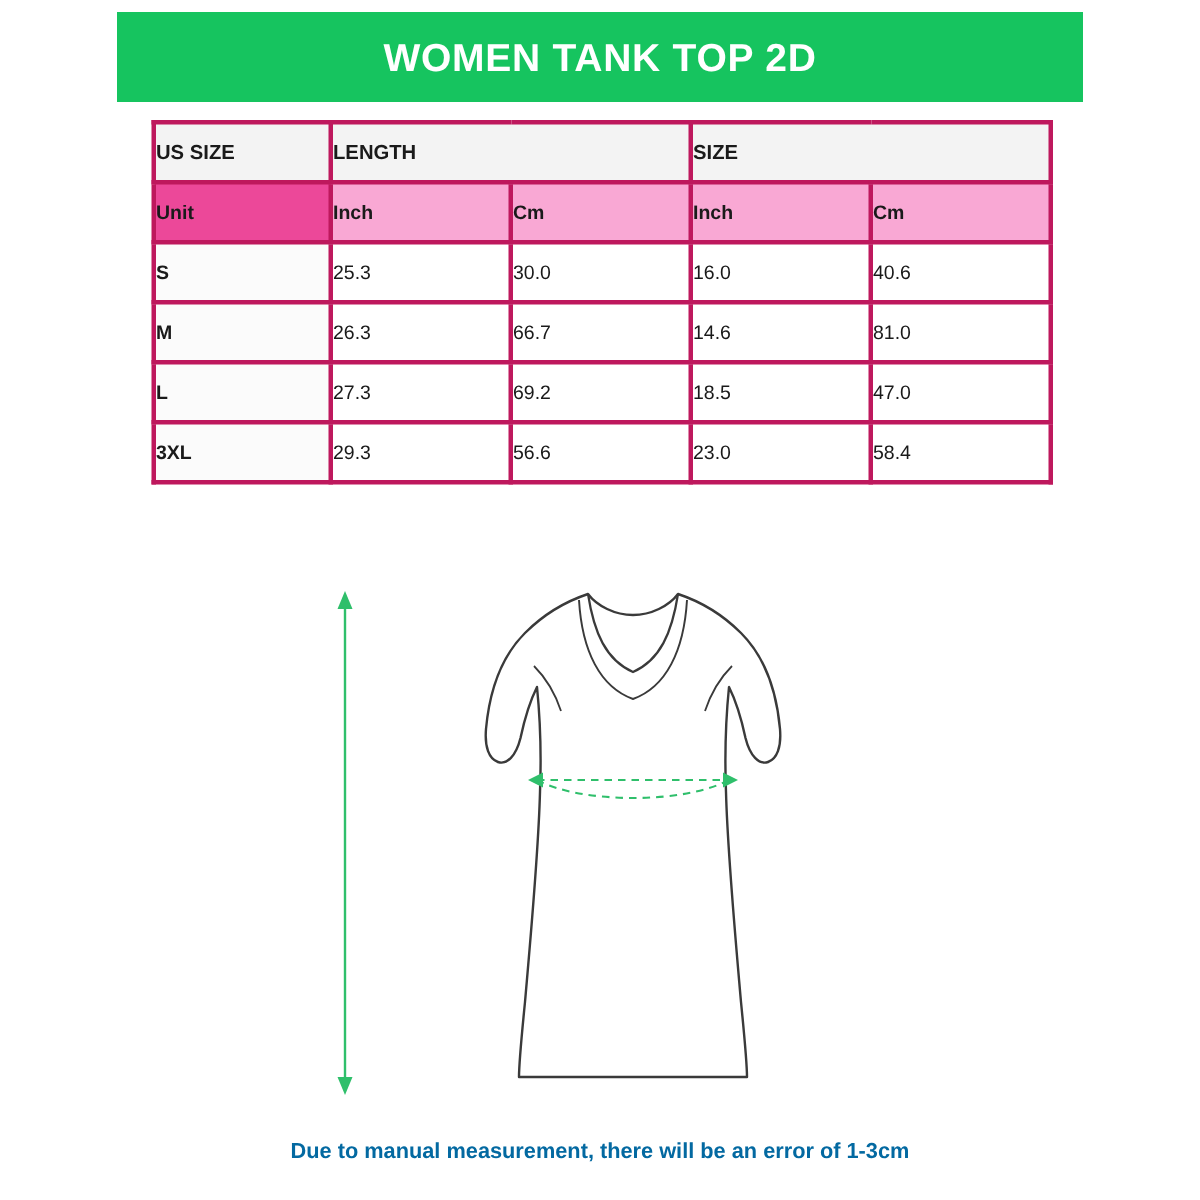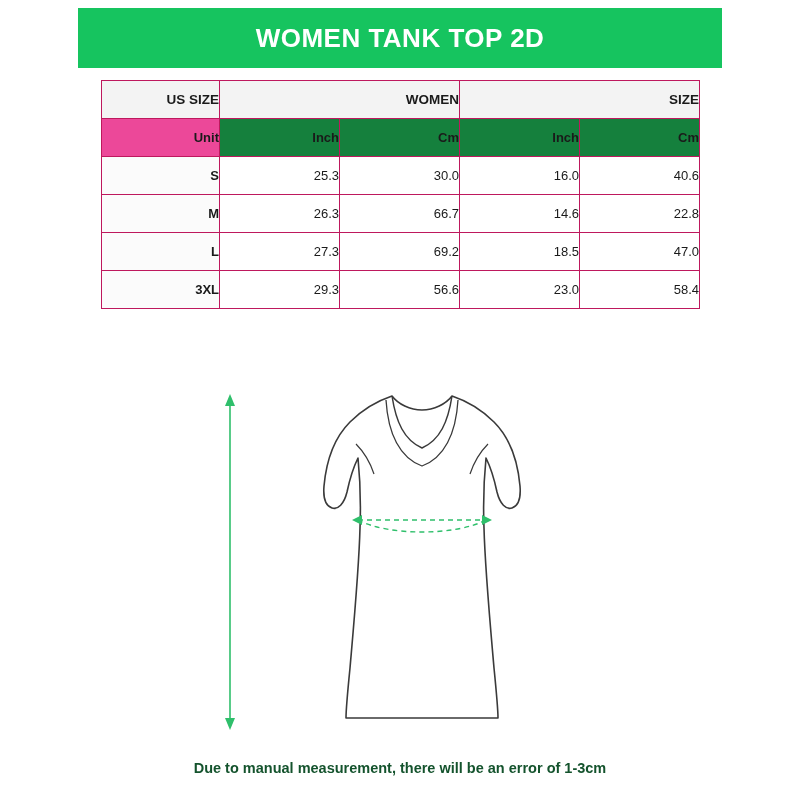--- a/index.html
+++ b/index.html
@@ -45,40 +45,40 @@
     left: 101px;
     top: 80px;
     width: 598px;
   }
   table.size-table {
     border-collapse: collapse;
     width: 598px;
     table-layout: fixed;
   }
   table.size-table td, table.size-table th {
-    border: 1px solid #be185d;
-    text-align: right;
+    border: 3px solid #be185d;
+    text-align: left;
     font-size: 13px;
     color: #1a1a1a;
     height: 37px;
     padding: 0;
     font-weight: normal;
   }
   table.size-table thead th {
     background: #f3f3f3;
     font-weight: bold;
     font-size: 13.5px;
   }
   table.size-table tbody tr td:first-child {
     font-weight: bold;
     background: #fbfbfb;
   }
   table.size-table tbody tr.unit-row td {
     font-weight: bold;
-    background: #15803d;
+    background: #f9a8d4;
   }
   table.size-table tbody tr.unit-row td:first-child {
     background: #ec4899;
   }
   col.c1 { width: 118px; }
   col.c2 { width: 120px; }
   col.c3 { width: 120px; }
   col.c4 { width: 120px; }
   col.c5 { width: 120px; }
 
@@ -94,21 +94,21 @@
     display: block;
     margin: 0 auto;
   }
   
   .footnote {
     position: absolute;
     left: 0;
     top: 760px;
     width: 800px;
     text-align: center;
-    color: #14532d;
+    color: #0369a1;
     font-size: 14.5px;
     font-weight: bold;
   }
 </style>
 </head>
 <body>
 
 <div class="page">
 
   <div class="header">
@@ -120,21 +120,21 @@
       <colgroup>
         <col class="c1">
           <col class="c2">
           <col class="c3">
           <col class="c4">
           <col class="c5">
       </colgroup>
       <thead>
         <tr>
           <th>US SIZE</th>
-          <th colspan="2">WOMEN</th>
+          <th colspan="2">LENGTH</th>
           <th colspan="2">SIZE</th>
         </tr>
       </thead>
       <tbody>
         <tr class="unit-row">
           <td>Unit</td>
           <td>Inch</td>
           <td>Cm</td>
           <td>Inch</td>
           <td>Cm</td>
@@ -144,21 +144,21 @@
           <td>25.3</td>
           <td>30.0</td>
           <td>16.0</td>
           <td>40.6</td>
         </tr>
         <tr>
           <td>M</td>
           <td>26.3</td>
           <td>66.7</td>
           <td>14.6</td>
-          <td>22.8</td>
+          <td>81.0</td>
         </tr>
         <tr>
           <td>L</td>
           <td>27.3</td>
           <td>69.2</td>
           <td>18.5</td>
           <td>47.0</td>
         </tr>
         <tr>
           <td>3XL</td>

